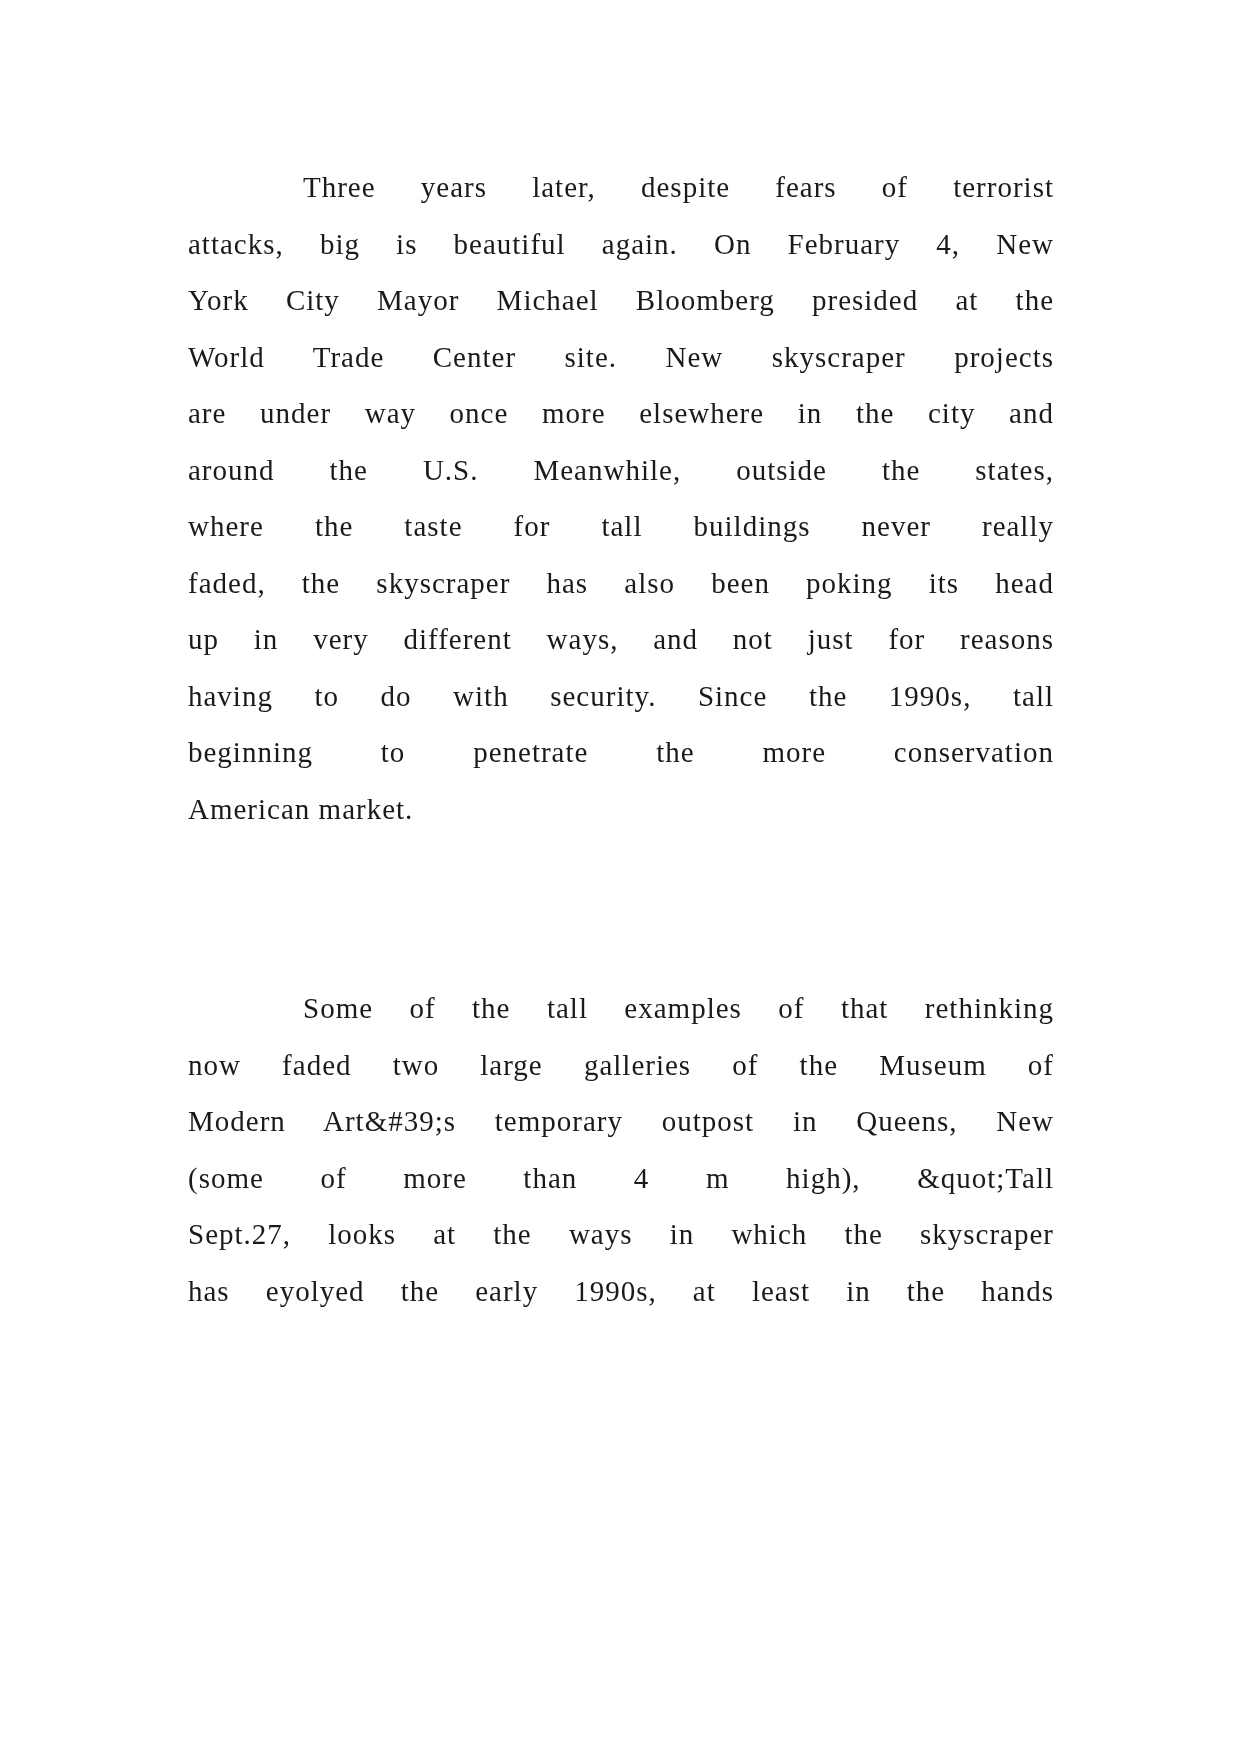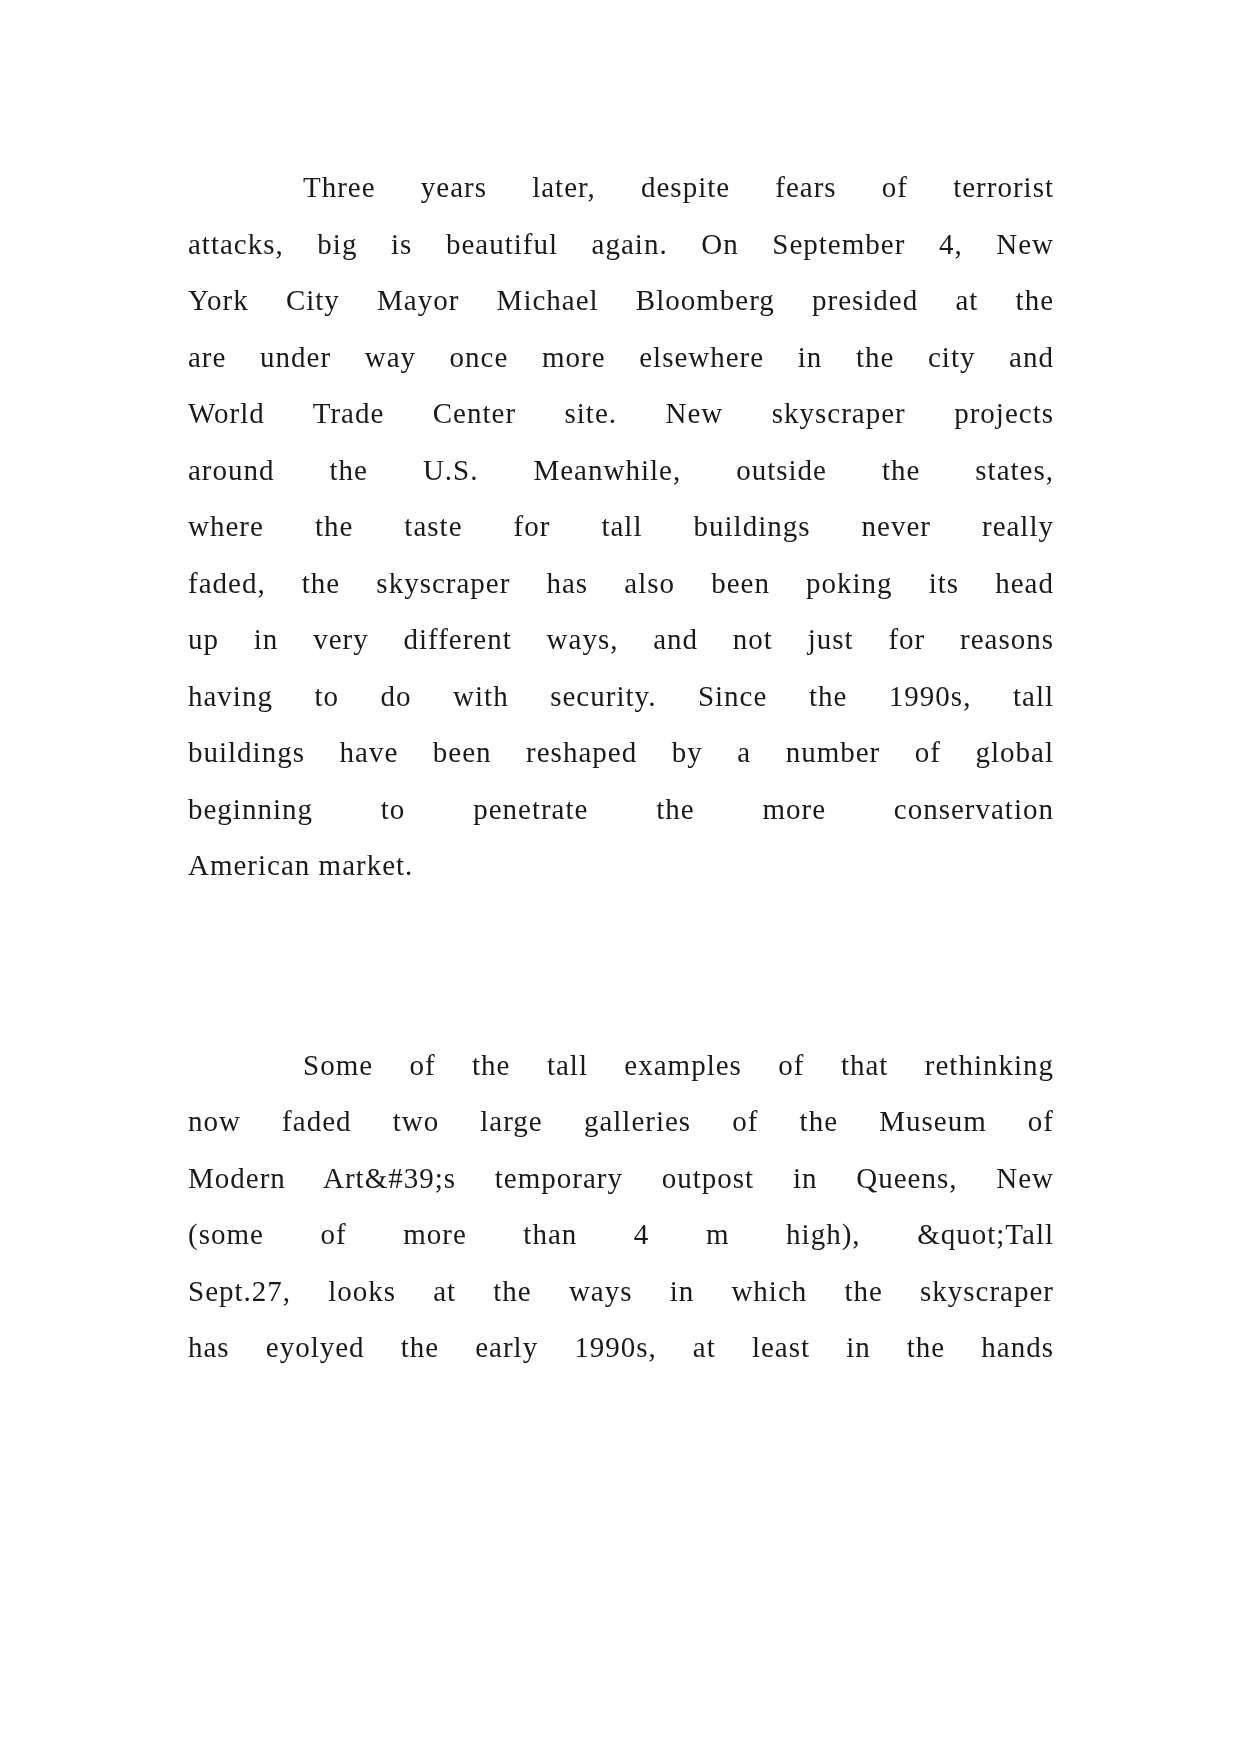--- a/index.html
+++ b/index.html
@@ -47,30 +47,29 @@
     text-align-last: left;
   }
 </style>
 </head>
 <body>
 
 <div class="page">
   <div class="text-block">
       <div class="paragraph">
         <div class="line indent">Three years later, despite fears of terrorist</div>
-        <div class="line">attacks, big is beautiful again. On September 4, New</div>
+        <div class="line">attacks, big is beautiful again. On February 4, New</div>
         <div class="line">York City Mayor Michael Bloomberg presided at the</div>
+        <div class="line">World Trade Center site. New skyscraper projects</div>
         <div class="line">are under way once more elsewhere in the city and</div>
-        <div class="line">World Trade Center site. New skyscraper projects</div>
         <div class="line">around the U.S. Meanwhile, outside the states,</div>
         <div class="line">where the taste for tall buildings never really</div>
         <div class="line">faded, the skyscraper has also been poking its head</div>
         <div class="line">up in very different ways, and not just for reasons</div>
         <div class="line">having to do with security. Since the 1990s, tall</div>
-        <div class="line">buildings have been reshaped by a number of global</div>
         <div class="line">beginning to penetrate the more conservation</div>
         <div class="line no-justify">American market.</div>
       </div>
       <div class="paragraph">
         <div class="line indent">Some of the tall examples of that rethinking</div>
         <div class="line">now faded two large galleries of the Museum of</div>
         <div class="line">Modern Art&amp;#39;s temporary outpost in Queens, New</div>
         <div class="line">(some of more than 4 m high), &amp;quot;Tall</div>
         <div class="line">Sept.27, looks at the ways in which the skyscraper</div>
         <div class="line">has eyolyed the early 1990s, at least in the hands</div>

